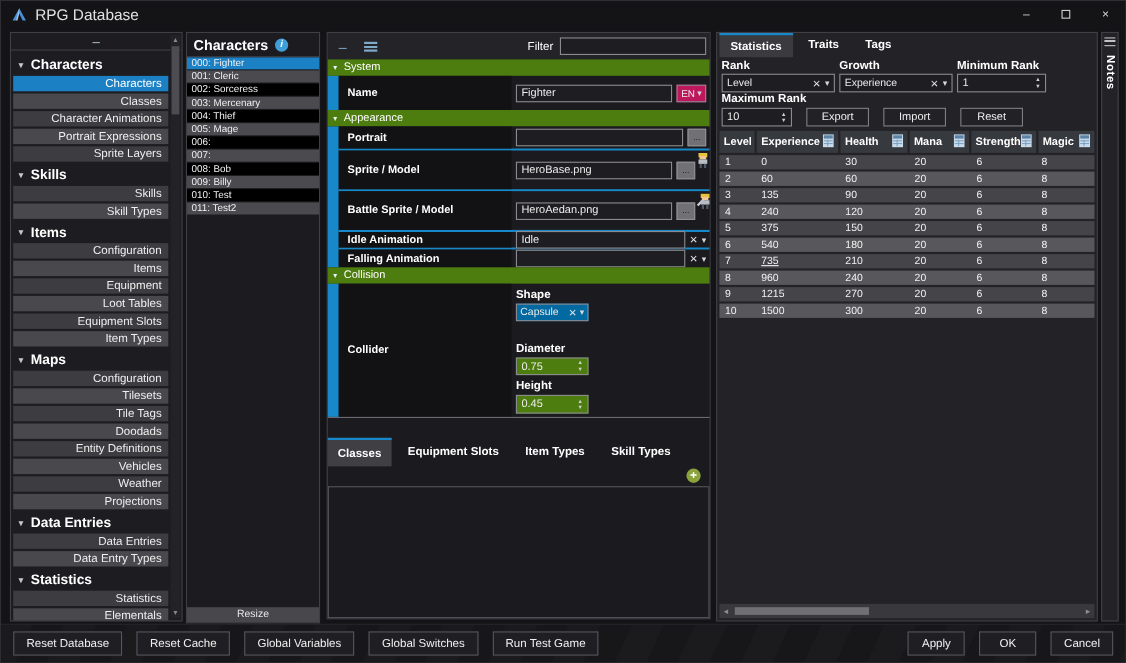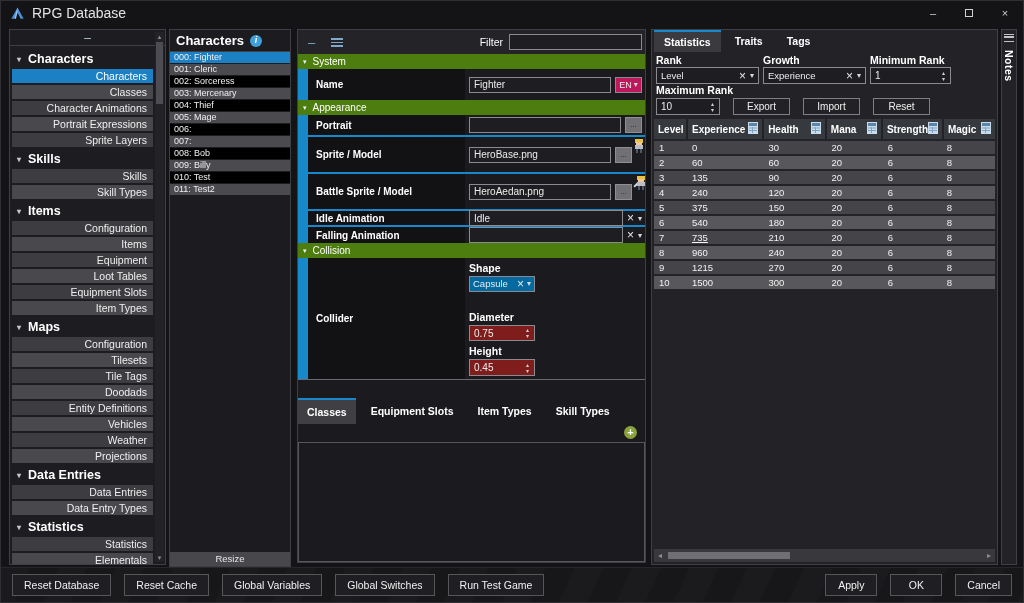--- a/index.html
+++ b/index.html
@@ -74,21 +74,21 @@
   .dd-caret { color:#d8d8d8; font-size:8px; flex:none; }
   .row-name { height:31px; }
   .row-h22 { height:22px; }
   .row-h37 { height:37px; }
   .row-h16 { height:16px; }
   .row-collider { height:121px; }
   .col-stack { flex:1; display:flex; flex-direction:column; padding:3px 0 0 4px; }
   .mini-label { color:#fff; font-weight:bold; font-size:10.5px; height:14px; line-height:14px; margin-bottom:1px; }
   .mini-dd { width:66px; height:16px; border:1px solid #8a8a90; background:#0369a1; color:#ececec; font-size:9.5px; display:flex; align-items:center; padding:0 3px; gap:3px; margin-bottom:18px; }
   .mini-dd .val { flex:1; }
-  .spinner { width:66px; height:17px; border:1px solid #8a8a90; background:#7f1d1d; display:flex; align-items:stretch; margin-bottom:3px; }
+  .spinner { width:66px; height:17px; border:1px solid #8a8a90; background:#4d7c0f; display:flex; align-items:stretch; margin-bottom:3px; }
   .spinner input { border:none; background:transparent; flex:1; min-width:0; height:100%; }
   .spin-btns { width:13px; flex:none; display:flex; flex-direction:column; align-items:center; justify-content:center; color:#cfcfcf; }
   .spin-btns span { font-size:6px; line-height:6px; }
   .form-end { height:14px; border-top:1px solid #6a6a70; flex:none; }
 
   .ed-tabs { display:flex; gap:6px; height:26px; margin-top:5px; flex:none; }
   .ed-tab { padding:0 9px; font-size:10.5px; font-weight:bold; color:#fff; display:flex; align-items:center; }
   .ed-tab.active { background:#3f3f44; border-top:2px solid #1789ca; }
   .add-row { height:16px; display:flex; justify-content:flex-end; padding-right:8px; align-items:center; flex:none; }
   .plus-btn { width:13px; height:13px; border-radius:50%; background:#8ba33c; color:#fff; font-size:11px; font-weight:bold; display:flex; align-items:center; justify-content:center; line-height:1; }

